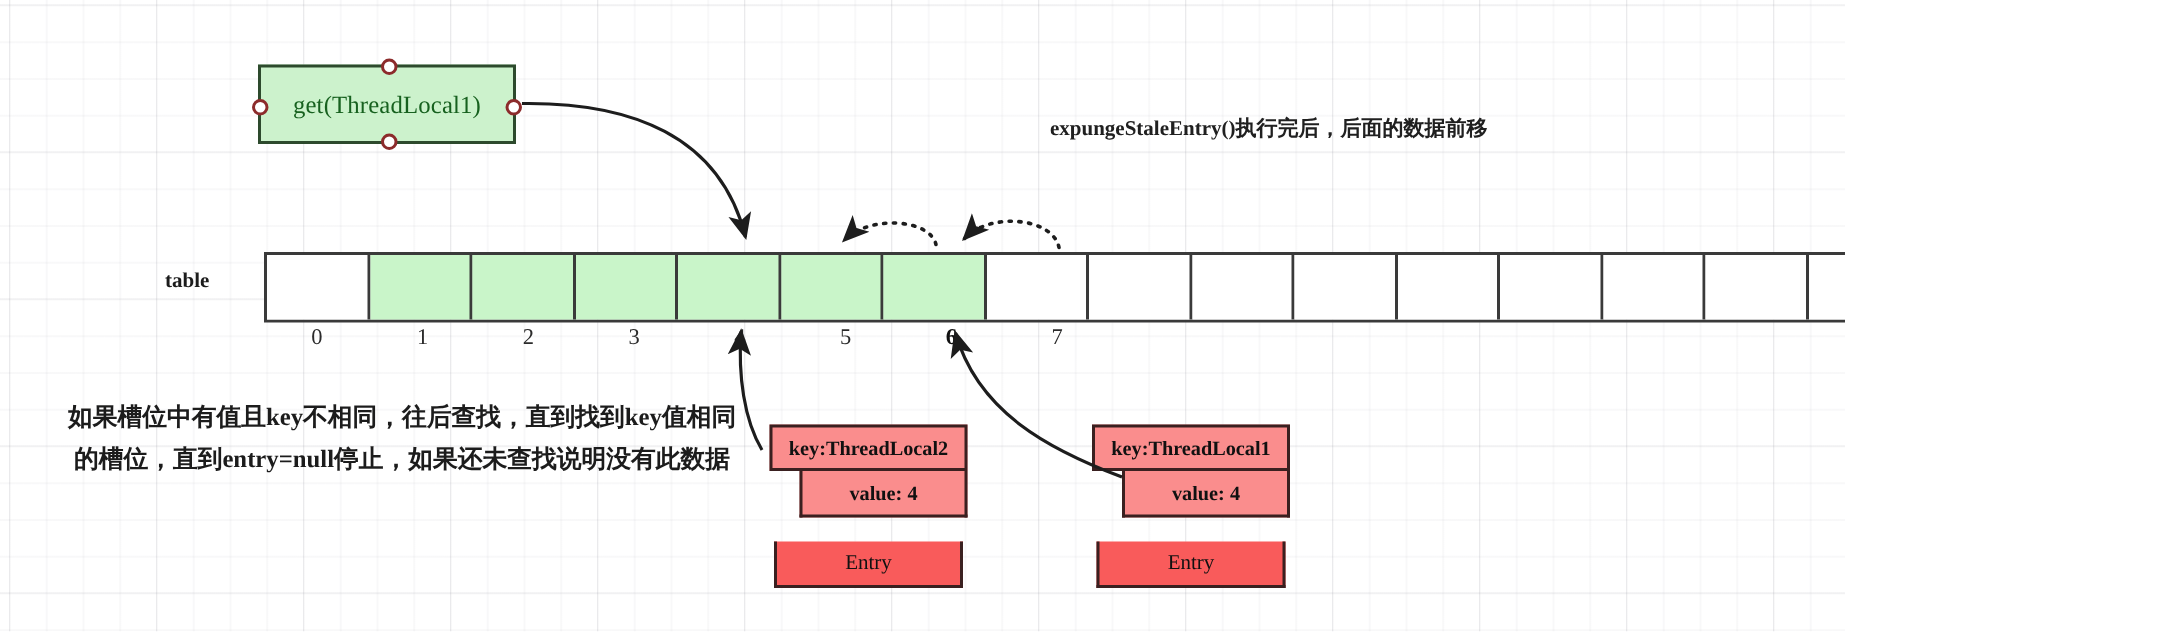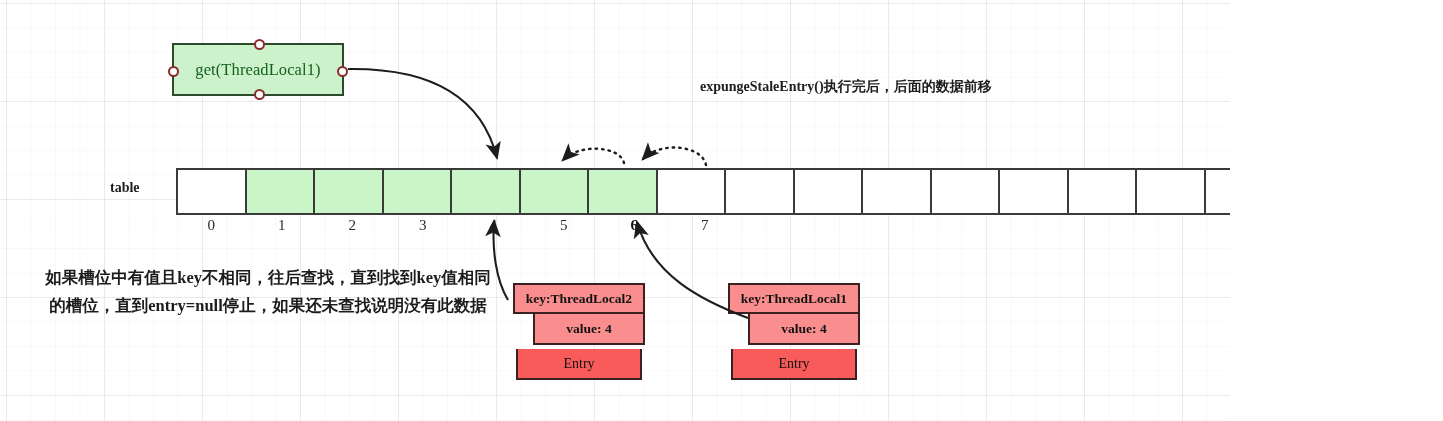--- a/index.html
+++ b/index.html
@@ -136,21 +136,21 @@
     color: #111111;
     background: #fa8d8d;
   }
   .entry-row.key { font-weight: bold; }
   .entry-row.value { font-weight: bold; border-top: none; margin-left: 20px; }
   .entry-row.tail {
     border-top: none;
     background: #f95b5b;
     font-weight: normal;
     font-size: 14px;
-    margin: 4px auto;
+    margin: 16px auto;
     width: 126px;
   }
   #entry-1 { left: 513px; top: 283px; }
   #entry-2 { left: 728px; top: 283px; }
 
   svg.overlay {
     position: absolute;
     left: 0; top: 0;
     width: 1443px;
     height: 421px;

